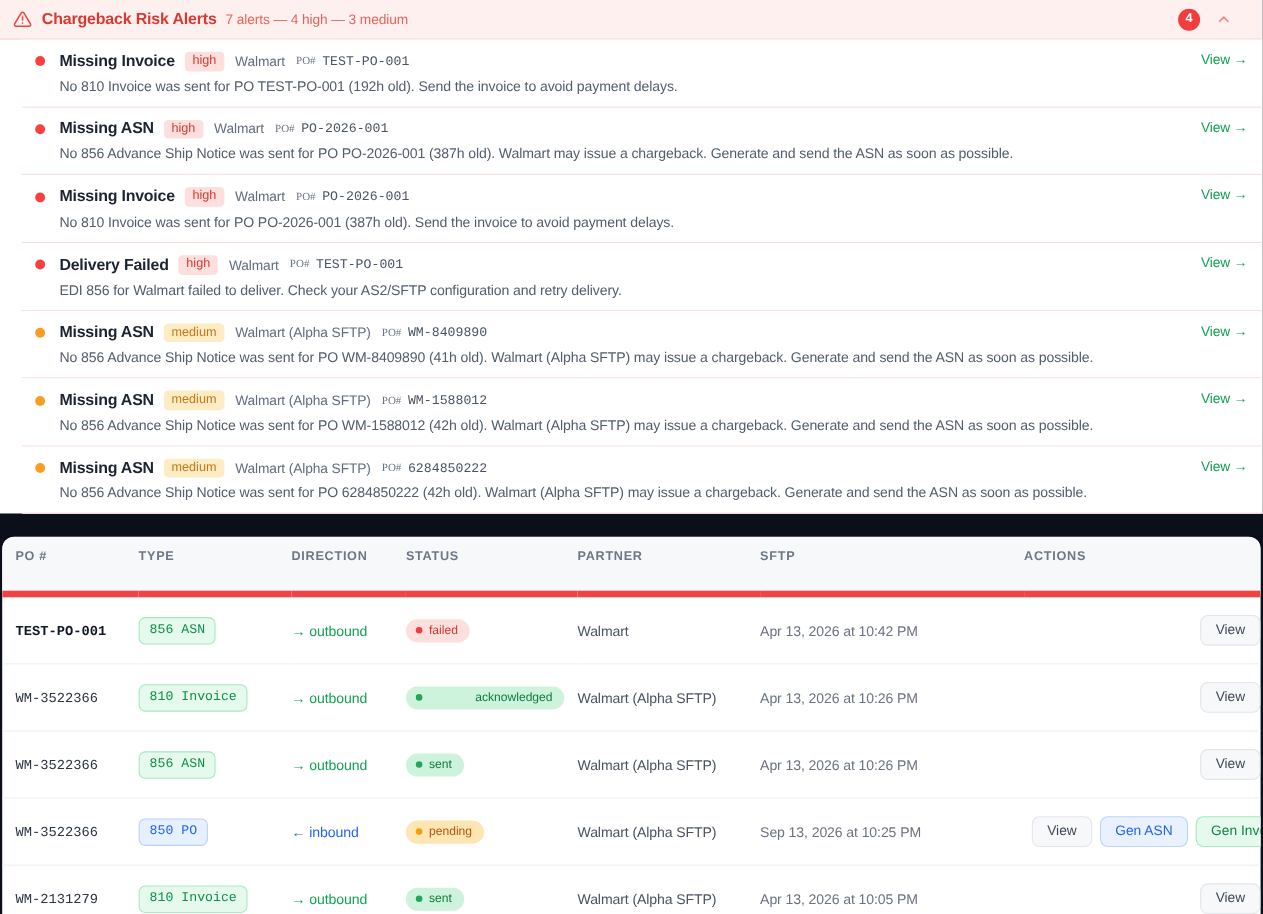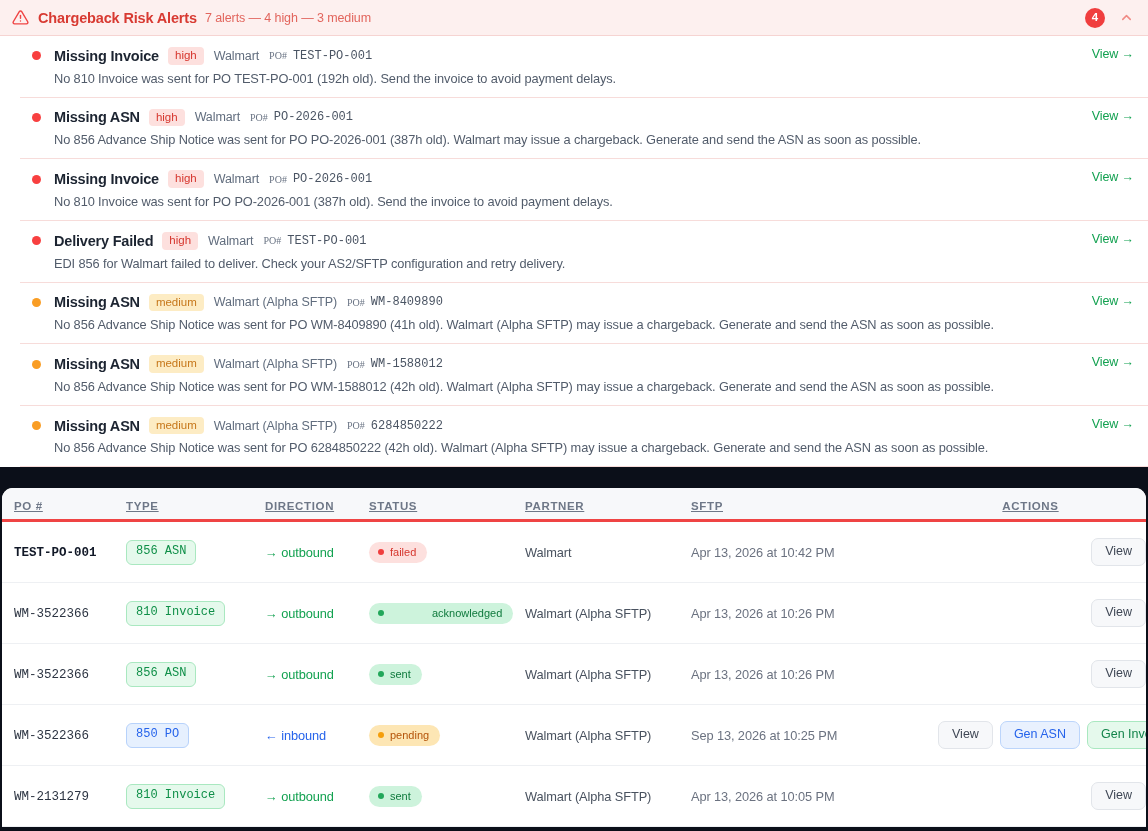--- a/index.html
+++ b/index.html
@@ -13,21 +13,21 @@
   .page { width: 1148px; height: 831px; position: relative; overflow: hidden; background: #0b0f19; }
 
   
   .alerts-panel { background: #ffffff; width: 1148px; }
   .alerts-header {
     background: #fdf0ef;
     border-bottom: 1px solid #f6d4d2;
     height: 36px;
     display: flex;
     align-items: center;
-    padding: 0 14px 0 12px;
+    padding: 0 28px 0 12px;
   }
   .warn-icon { width: 17px; height: 17px; flex: 0 0 auto; margin-right: 9px; display:block; }
   .alerts-title {
     font-size: 14.5px;
     font-weight: bold;
     color: #d83a32;
     letter-spacing: -0.15px;
   }
   .alerts-summary {
     font-size: 12.5px;
@@ -94,24 +94,24 @@
     background: #fff;
     border-radius: 11px 11px 0 0;
     overflow: hidden;
     margin: 0 2px;
   }
   table { width: 100%; border-collapse: collapse; table-layout: fixed; }
   thead tr { background: #f7f8fa; }
   th {
     font-size: 11.5px; font-weight: bold; color: #6e7787;
     letter-spacing: 0.65px; text-align: left;
-    padding: 12px 0 7px 0; border-bottom: 3px solid #ef4444; text-decoration: underline;
+    padding: 12px 0 25px 0; border-bottom: 6px solid #ef4444;
   }
   th:first-child { padding-left: 12px; }
-  th.actions-col { text-align: center; padding-right: 16px; }
+  th.actions-col { text-align: left; padding-right: 16px; }
   td {
     padding: 16px 0; border-bottom: 1px solid #eef0f3;
     font-size: 13px; color: #49525f; vertical-align: middle;
   }
   td:first-child { padding-left: 12px; }
 
   .c-po { width: 124px; }
   .c-type { width: 139px; }
   .c-dir { width: 104px; }
   .c-status { width: 156px; }

